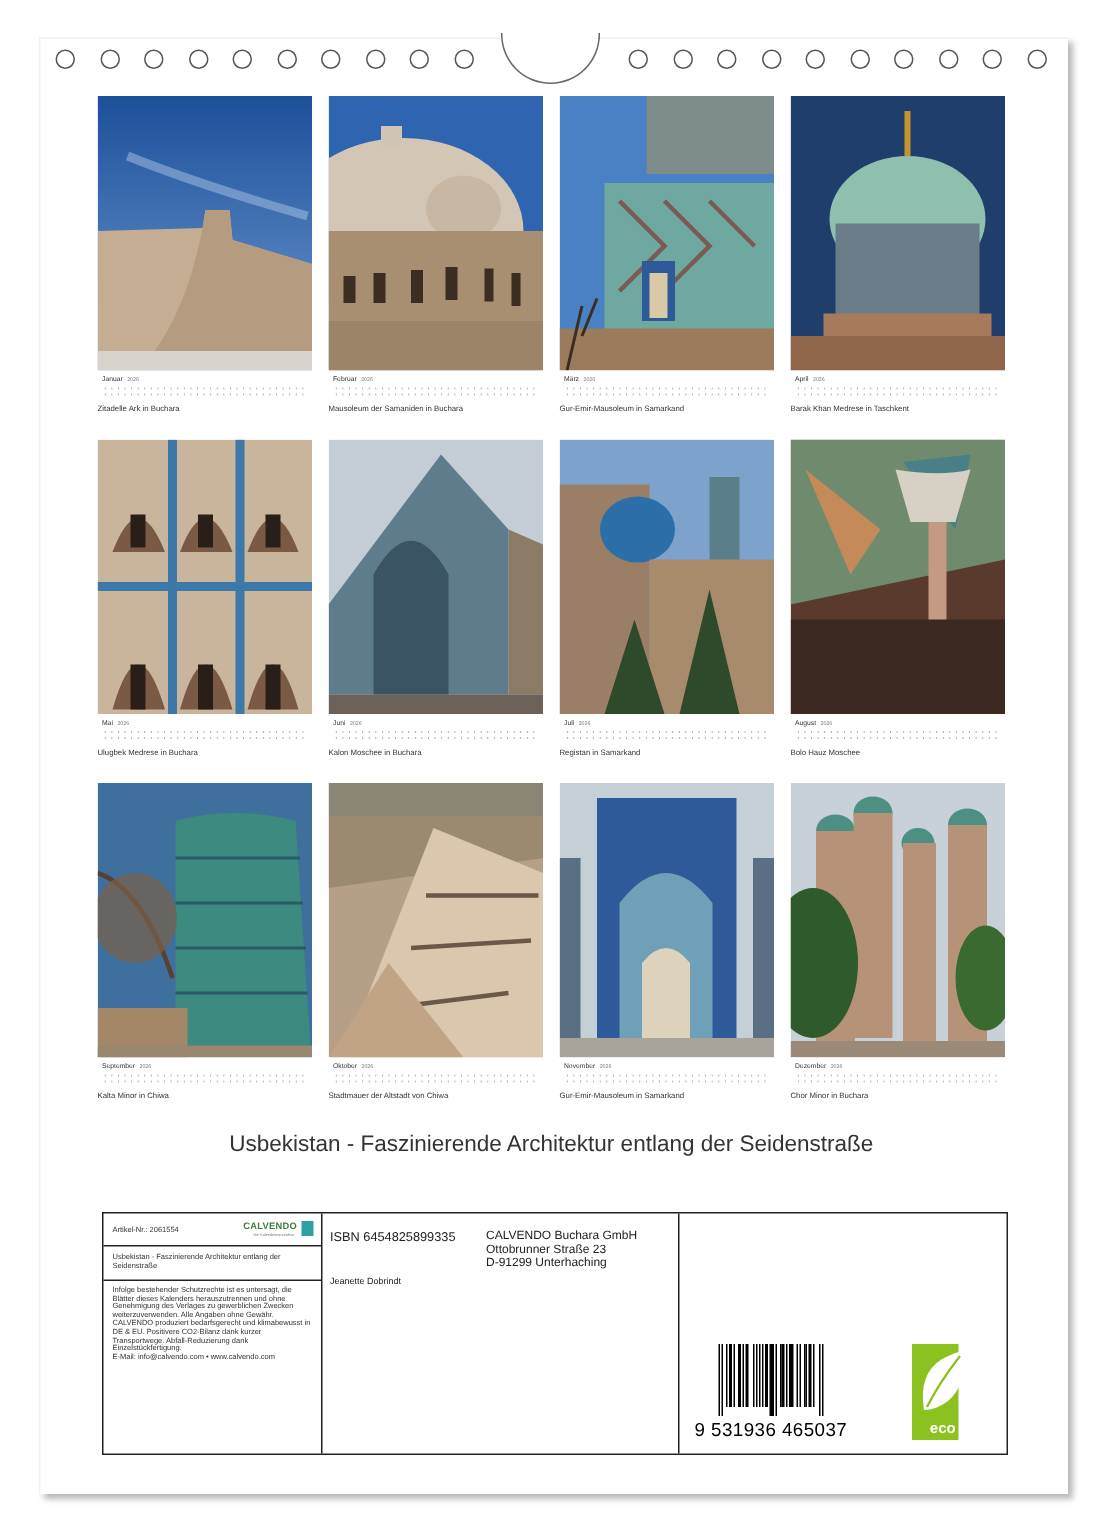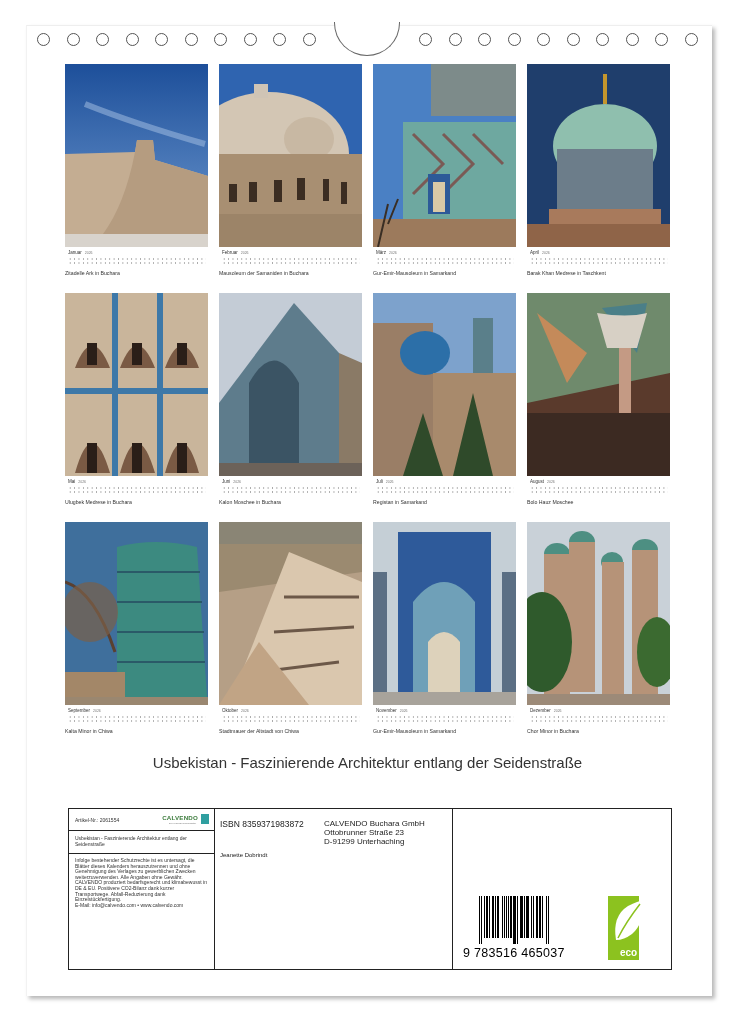--- a/index.html
+++ b/index.html
@@ -323,21 +323,21 @@
       <span class="calv-sub">Die Kalendermanufaktur</span>
       <span class="calv-box"></span>
     </div>
     <div class="title-row">Usbekistan - Faszinierende Architektur entlang der Seidenstraße</div>
     <div class="legal">
       <span>Infolge bestehender Schutzrechte ist es untersagt, die Blätter dieses Kalenders herauszutrennen und ohne Genehmigung des Verlages zu gewerblichen Zwecken weiterzuverwenden. Alle Angaben ohne Gewähr. CALVENDO produziert bedarfsgerecht und klimabewusst in DE &amp; EU. Positivere CO2-Bilanz dank kurzer Transportwege. Abfall-Reduzierung dank Einzelstückfertigung.</span><br>
       <span>E-Mail: info@calvendo.com • www.calvendo.com</span>
     </div>
   </div>
   <div class="fcol2">
-    <div class="isbn">ISBN 8359371983872</div>
+    <div class="isbn">ISBN 6454825899335</div>
     <div class="pub">
       <div>CALVENDO Buchara GmbH</div>
       <div>Ottobrunner Straße 23</div>
       <div>D-91299 Unterhaching</div>
     </div>
     <div class="author">Jeanette Dobrindt</div>
   </div>
   <div class="fcol3">
     <div class="barcode">
       <div class="bars" id="bars">
@@ -389,21 +389,21 @@
           <span class="w" style="width: 0.95px;"></span>
           <span style="width: 1.9px;"></span>
           <span class="w" style="width: 0.95px;"></span>
           <span style="width: 0.95px;"></span>
           <span class="w" style="width: 2.85px;"></span>
           <span class="g" style="width: 0.95px;"></span>
           <span class="w" style="width: 0.95px;"></span>
           <span class="g" style="width: 0.95px;"></span>
         </div>
     </div>
-    <div class="bc-num" style="left:10px">9 783516 465037</div>
+    <div class="bc-num" style="left:10px">9 531936 465037</div>
     <div class="eco">
       <svg width="41" height="50" viewBox="0 0 41 50">
         <path d="M8 44 Q4 20 20 10 Q30 5 36 4 Q36 28 24 38 Q16 44 8 44 Z" fill="#fff"></path>
         <path d="M10 42 Q18 26 32 8" stroke="#8cc21f" stroke-width="1.5" fill="none"></path>
       </svg>
       <div class="eco-text">eco</div>
     </div>
   </div>
 </div>
 

